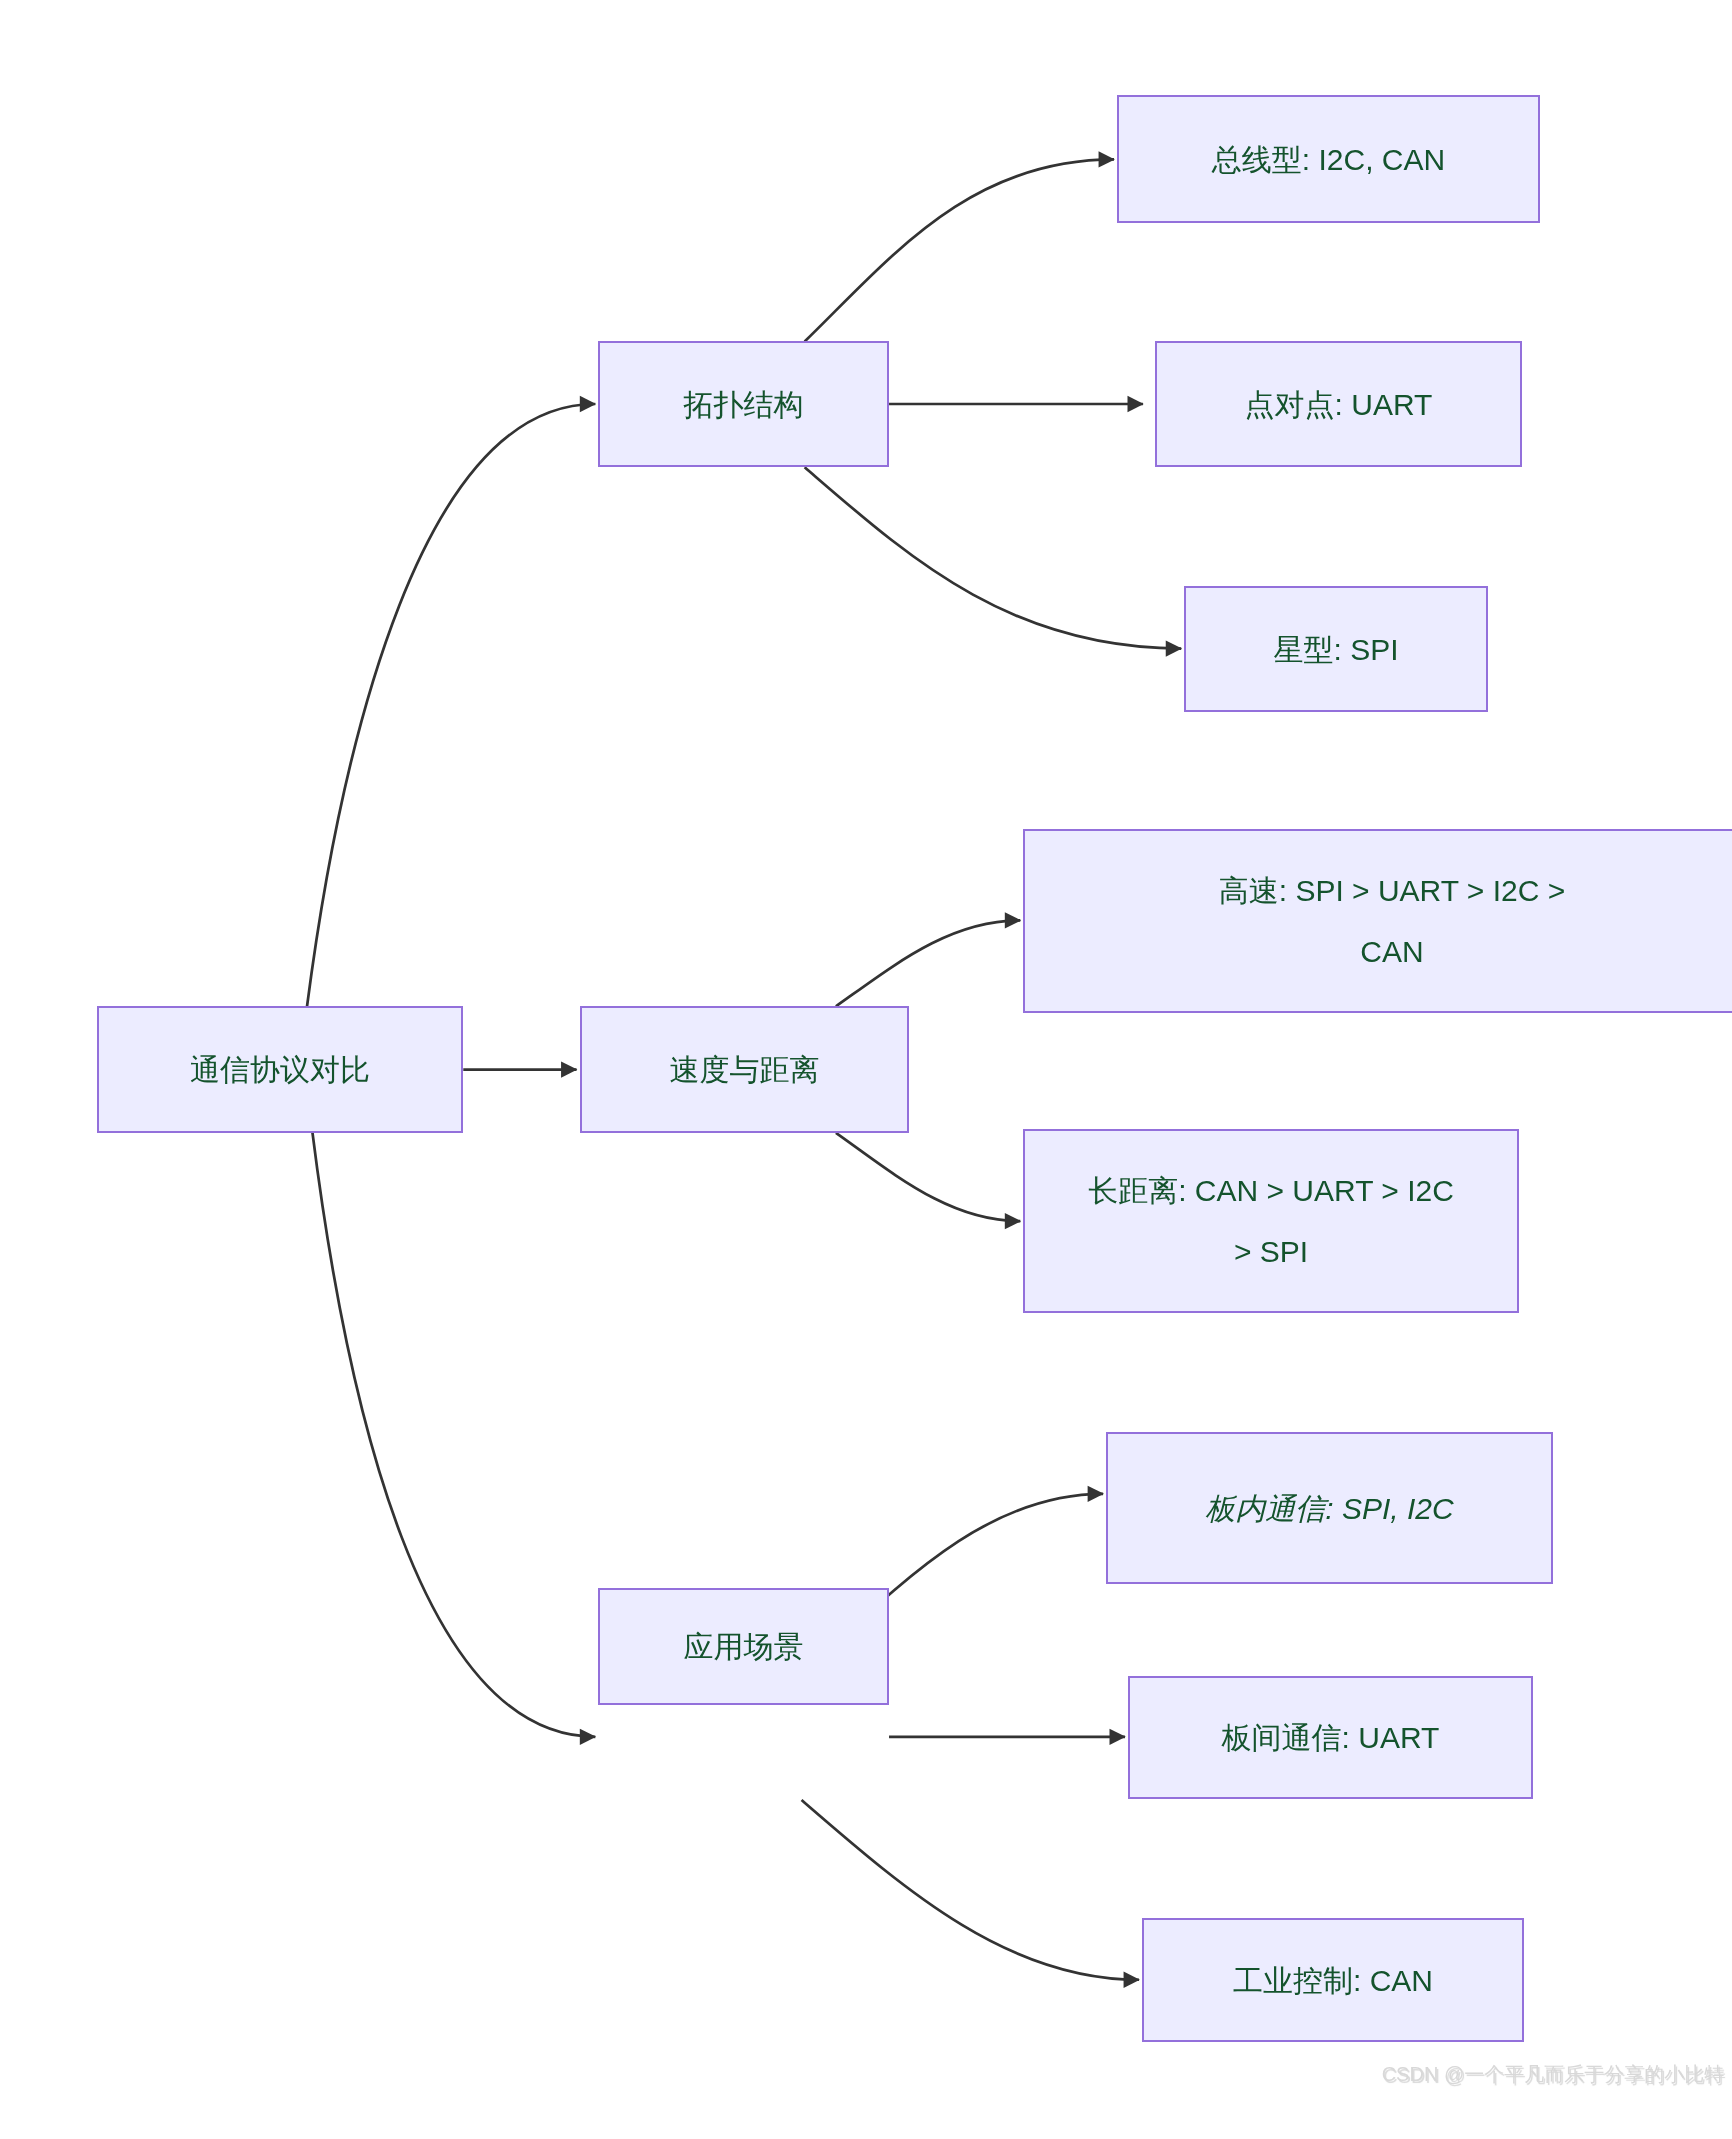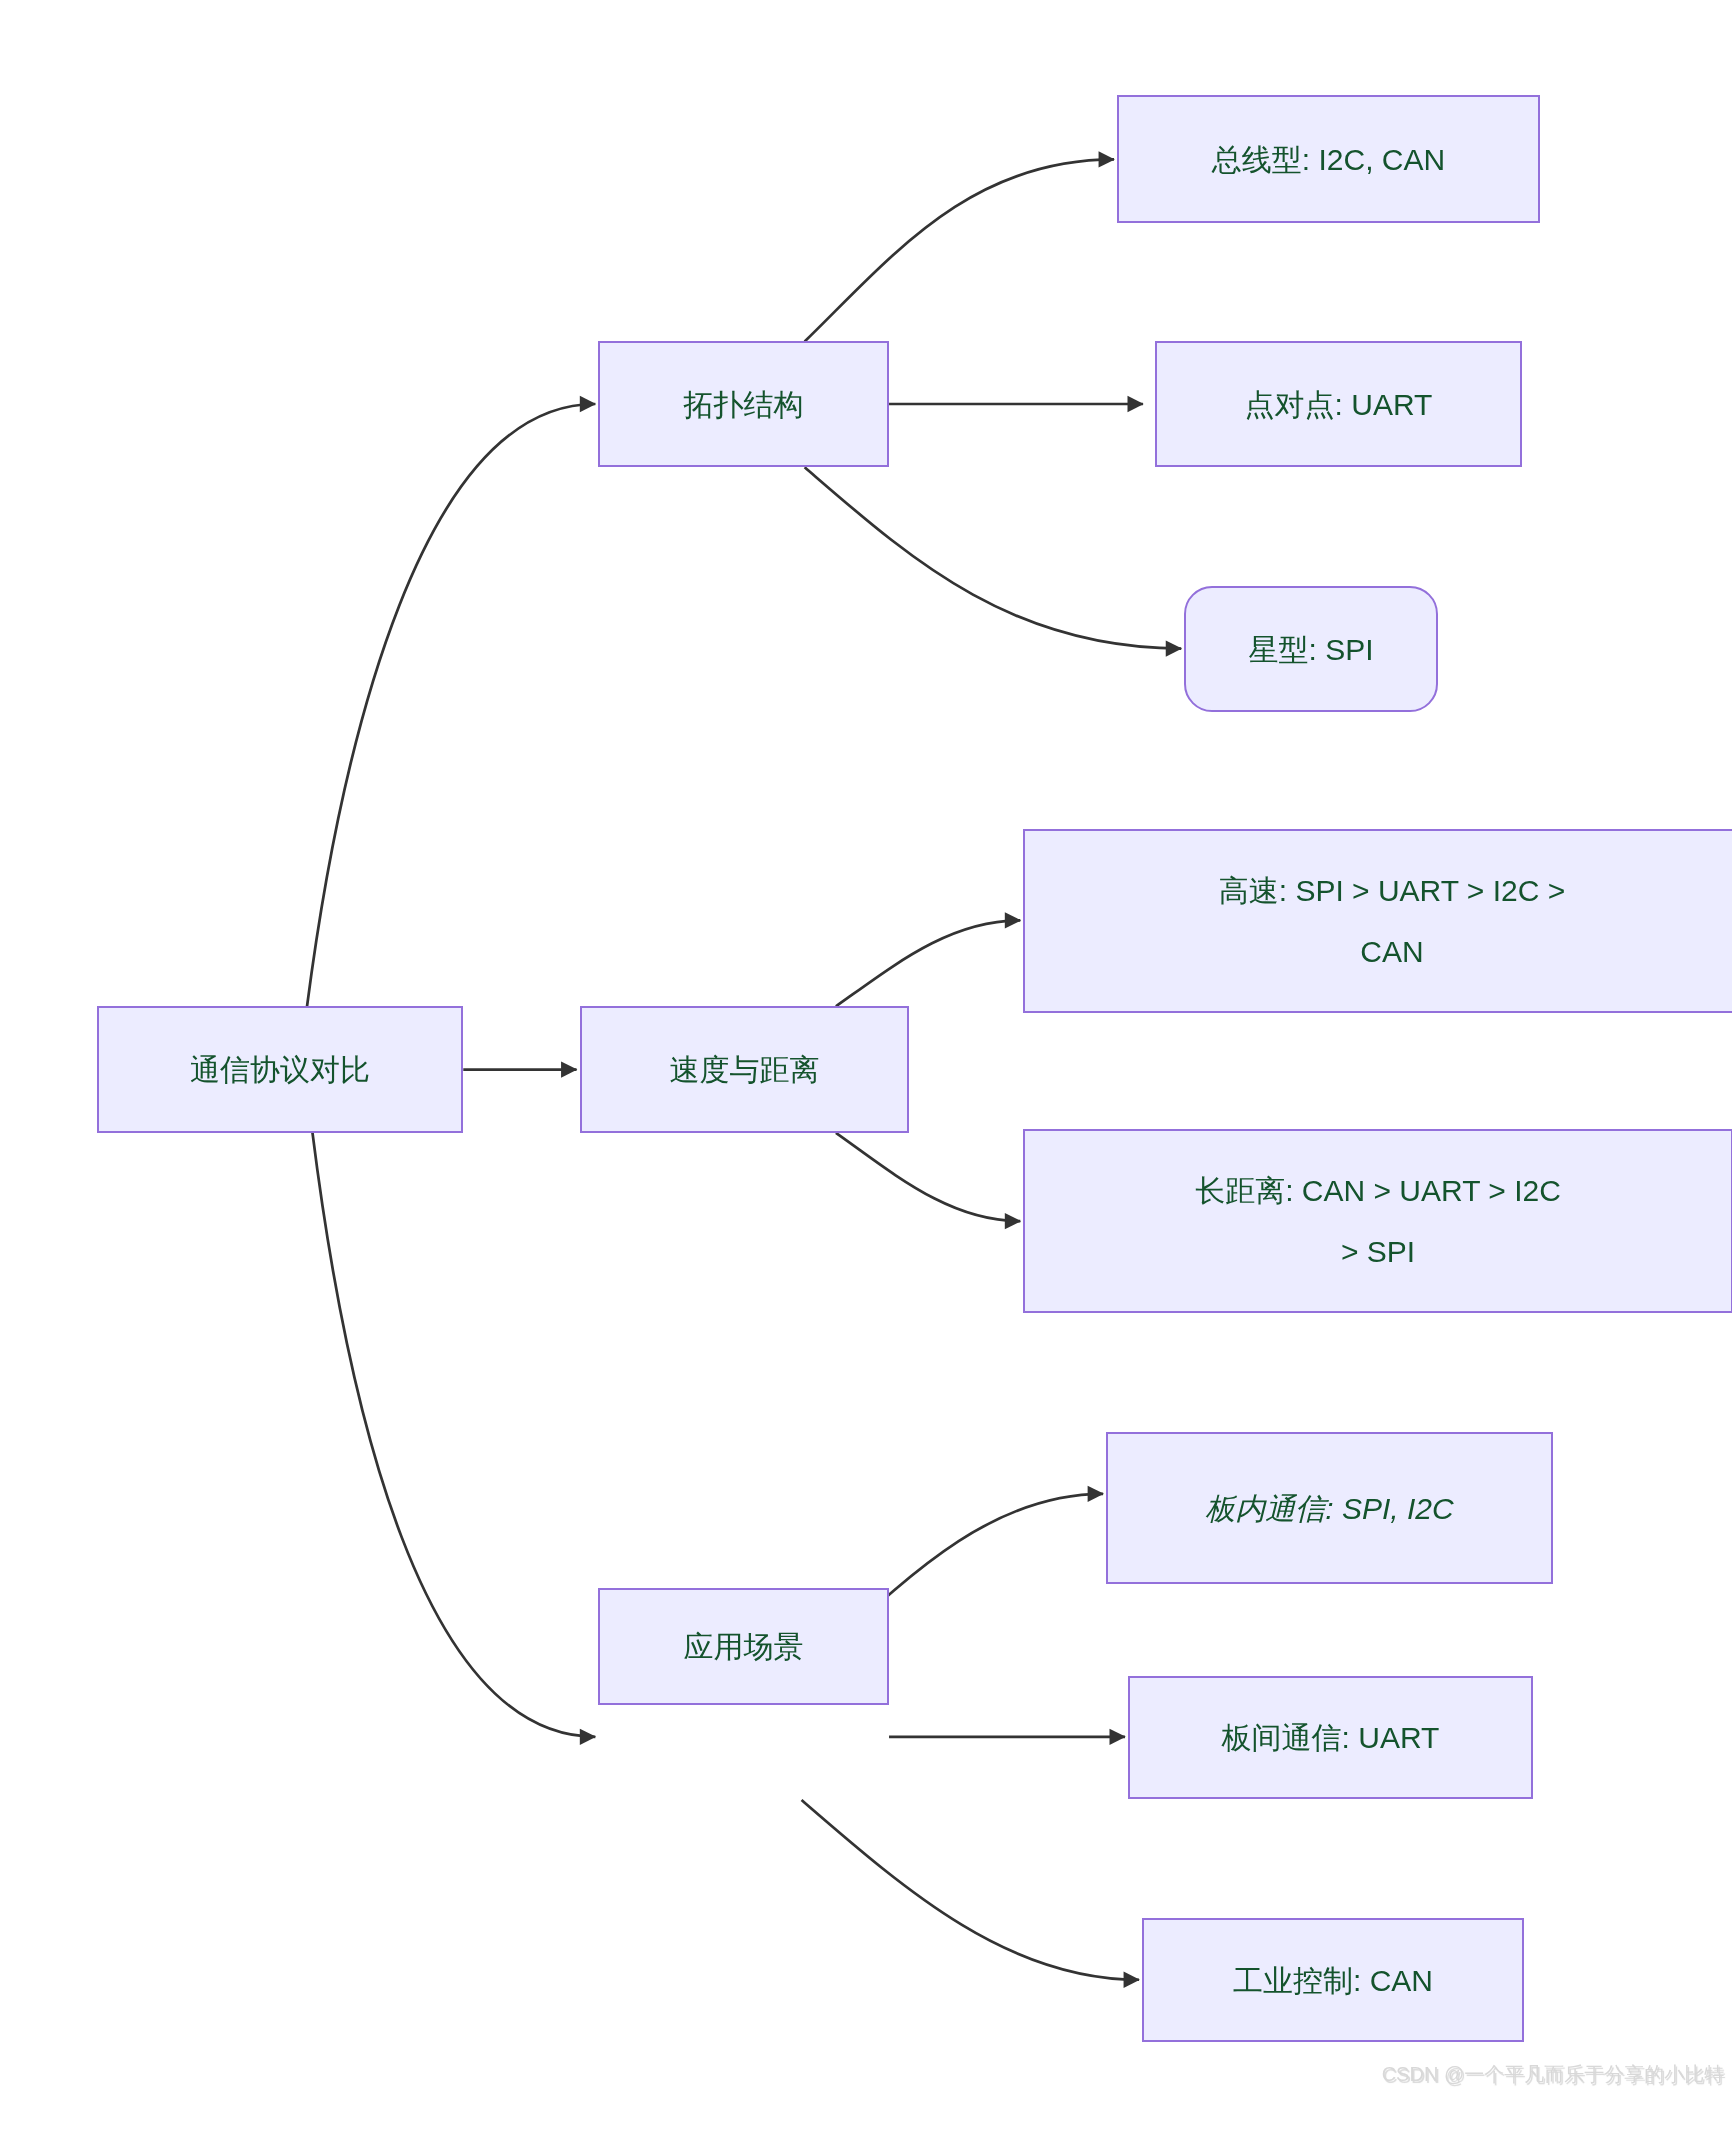--- a/index.html
+++ b/index.html
@@ -25,23 +25,23 @@
     line-height:1.5;
   }
   .node.two-line{line-height:2.05;font-size:30px;}
   
   .n-root        {left:97px; top:1006px; width:366px; height:127px;}
   .n-topology    {left:598px; top:341px;  width:291px; height:126px;}
   .n-speed       {left:580px; top:1006px; width:329px; height:127px;}
   .n-app         {left:598px; top:1588px; width:291px; height:117px;}
   .n-bus         {left:1117px;top:95px;  width:423px; height:128px;}
   .n-p2p         {left:1146px;top:341px;  width:367px; height:126px;margin-left:9px;}
-  .n-star        {left:1184px;top:586px;  width:254px; height:126px;border-radius:28px;}
+  .n-star        {left:1184px;top:586px;  width:304px; height:126px;}
   .n-highspeed   {left:1023px;top:829px; width:738px; height:184px;}
-  .n-longdist    {left:1023px;top:1129px; width:710px; height:184px;}
+  .n-longdist    {left:1023px;top:1129px; width:496px; height:184px;}
   .n-onboard     {left:1106px;top:1432px; width:447px; height:152px;font-style:italic;}
   .n-interboard  {left:1128px;top:1676px; width:405px; height:123px;}
   .n-industrial  {left:1142px;top:1918px; width:382px; height:124px;}
   .watermark{
     position:absolute;
     right:7.8px; top:2061px;
     font-size:20px;
     color:#d8d8d8;
     text-shadow:1.6px 1.6px 0.8px rgba(170,170,170,0.45), -0.8px -0.8px 0 #ffffff;
     white-space:nowrap;

